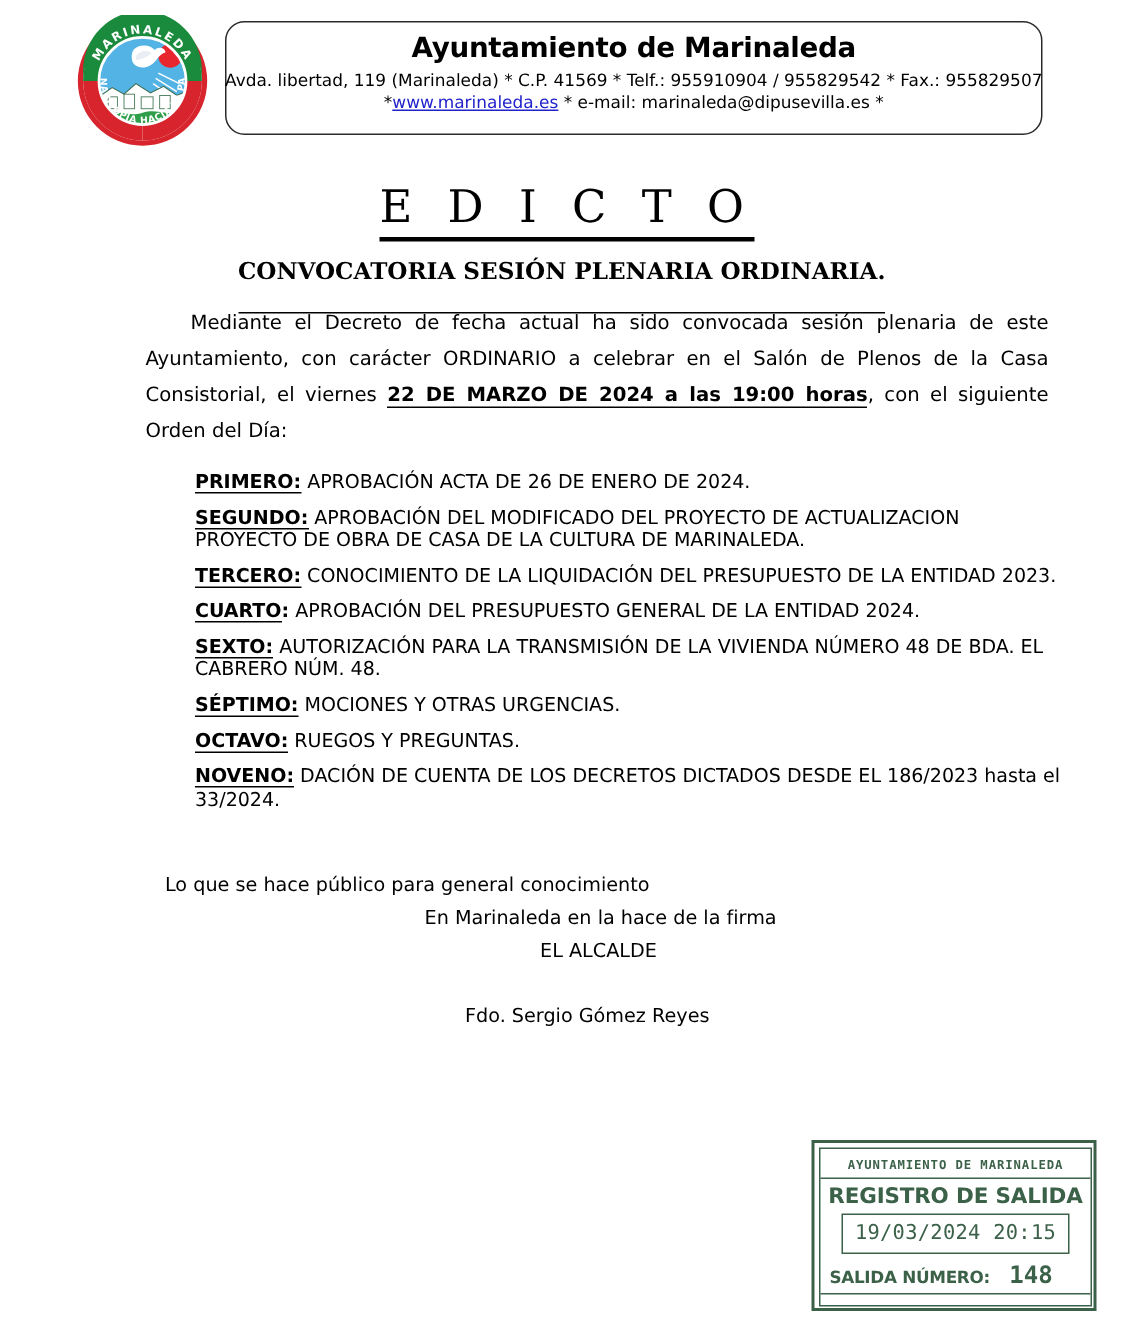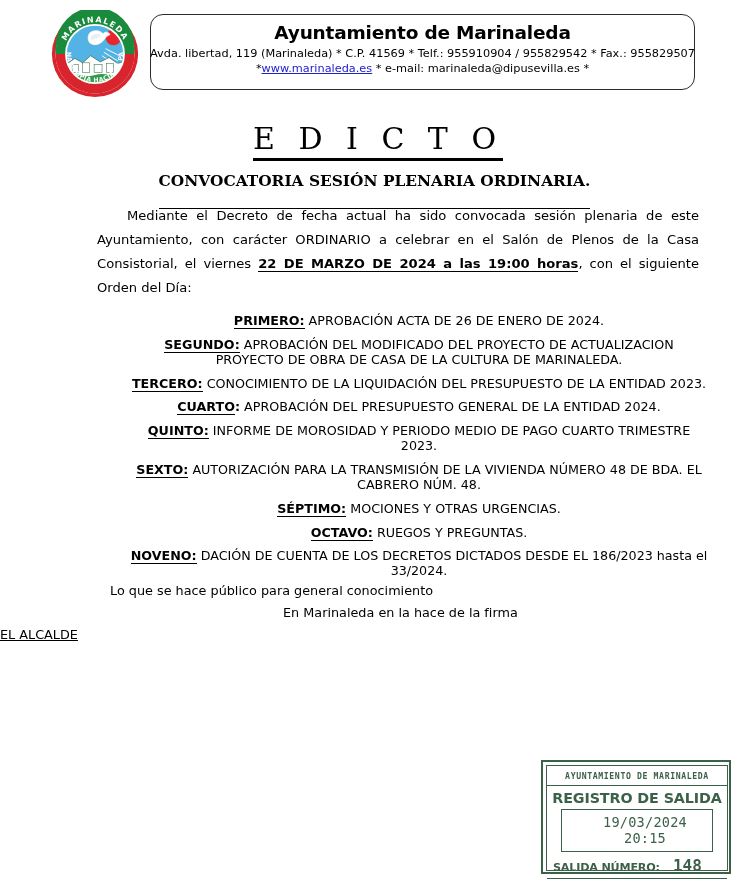--- a/index.html
+++ b/index.html
@@ -119,21 +119,21 @@
   .agenda {
     position: absolute;
     left: 130px;
     top: 313px;
     width: 578px;
     font-size: 12.7px;
   }
   .agenda-item {
     line-height: 15.2px;
     margin-bottom: 8.5px;
-    text-align: center;
+    text-align: left;
   }
   .agenda-label {
     font-weight: bold;
     border-bottom: 1.6px solid #000;
   }
   .agenda-colon-out {
     font-weight: bold;
   }
 
   
@@ -146,22 +146,22 @@
   }
   .closing-line-1 {
     margin-left: 110px;
     line-height: 22px;
   }
   .closing-line-2 {
     margin-left: 283px;
     line-height: 22px;
   }
   .closing-line-3 {
-    line-height: 22px;
-    text-decoration: underline;
+    margin-left: 360px;
+    line-height: 22px;
   }
   .closing-line-4 {
     margin-left: 310px;
     margin-top: 21px;
     line-height: 22px;
   }
 
   
   .stamp {
     position: absolute;
@@ -203,21 +203,21 @@
     letter-spacing: -0.1px;
   }
   .stamp-datebox {
     margin: 1px auto 0 auto;
     width: 152px;
     border: 1.5px solid #3c6149;
     box-sizing: border-box;
     text-align: center;
     font-family: "DejaVu Sans Mono", "Liberation Mono", monospace;
     font-size: 13.6px;
-    padding: 4px 0 5px 16px;
+    padding: 4px 0 5px 0;
     letter-spacing: 0.2px;
   }
   .stamp-numrow {
     display: flex;
     align-items: baseline;
     padding: 4px 0 3px 6px;
     border-bottom: 1px solid #3c6149;
   }
   .stamp-numlabel {
     font-weight: bold;
@@ -306,31 +306,31 @@
 <div class="edicto"><span>E D I C T O</span></div>
 <div class="subtitle"><span>CONVOCATORIA SESIÓN PLENARIA ORDINARIA.</span></div>
 
 <div class="intro"><span>Mediante el Decreto de fecha actual ha sido convocada sesión plenaria de este Ayuntamiento, con carácter ORDINARIO a celebrar en el Salón de Plenos de la Casa Consistorial, el viernes </span><span class="bu">22 DE MARZO DE 2024 a las 19:00 horas</span><span>, con el siguiente Orden del Día:</span></div>
 
 <div class="agenda">
   <div class="agenda-item"><span class="agenda-label">PRIMERO:</span><span> APROBACIÓN ACTA DE 26 DE ENERO DE 2024.</span></div>
   <div class="agenda-item"><span class="agenda-label">SEGUNDO:</span><span> APROBACIÓN DEL MODIFICADO DEL PROYECTO DE ACTUALIZACION PROYECTO DE OBRA DE CASA DE LA CULTURA DE MARINALEDA.</span></div>
   <div class="agenda-item"><span class="agenda-label">TERCERO:</span><span> CONOCIMIENTO DE LA LIQUIDACIÓN DEL PRESUPUESTO DE LA ENTIDAD 2023.</span></div>
   <div class="agenda-item"><span class="agenda-label">CUARTO</span><span class="agenda-colon-out">:</span><span> APROBACIÓN DEL PRESUPUESTO GENERAL DE LA ENTIDAD 2024.</span></div>
-  <div class="agenda-item"><span class="agenda-label">QUINTO:</span><span> INFORME DE MOROSIDAD Y PERIODO MEDIO DE PAGO CUARTO TRIMESTRE 2023.</span></div>
   <div class="agenda-item"><span class="agenda-label">SEXTO:</span><span> AUTORIZACIÓN PARA LA TRANSMISIÓN DE LA VIVIENDA NÚMERO 48 DE BDA. EL CABRERO NÚM. 48.</span></div>
   <div class="agenda-item"><span class="agenda-label">SÉPTIMO:</span><span> MOCIONES Y OTRAS URGENCIAS.</span></div>
   <div class="agenda-item"><span class="agenda-label">OCTAVO:</span><span> RUEGOS Y PREGUNTAS.</span></div>
   <div class="agenda-item"><span class="agenda-label">NOVENO:</span><span> DACIÓN DE CUENTA DE LOS DECRETOS DICTADOS DESDE EL 186/2023 hasta el 33/2024.</span></div>
 </div>
 
 <div class="closing">
   <div class="closing-line-1">Lo que se hace público para general conocimiento</div>
   <div class="closing-line-2">En Marinaleda en la hace de la firma</div>
   <div class="closing-line-3">EL ALCALDE</div>
+  <div class="closing-line-4">Fdo. Sergio Gómez Reyes</div>
 </div>
 
 <div class="stamp">
   <div class="stamp-inner">
     <div class="stamp-org">AYUNTAMIENTO DE MARINALEDA</div>
     <div class="stamp-heading">REGISTRO DE SALIDA</div>
     <div class="stamp-datebox">19/03/2024 20:15</div>
     <div class="stamp-numrow">
       <span class="stamp-numlabel">SALIDA NÚMERO:</span>
       <span class="stamp-numvalue">148</span>

